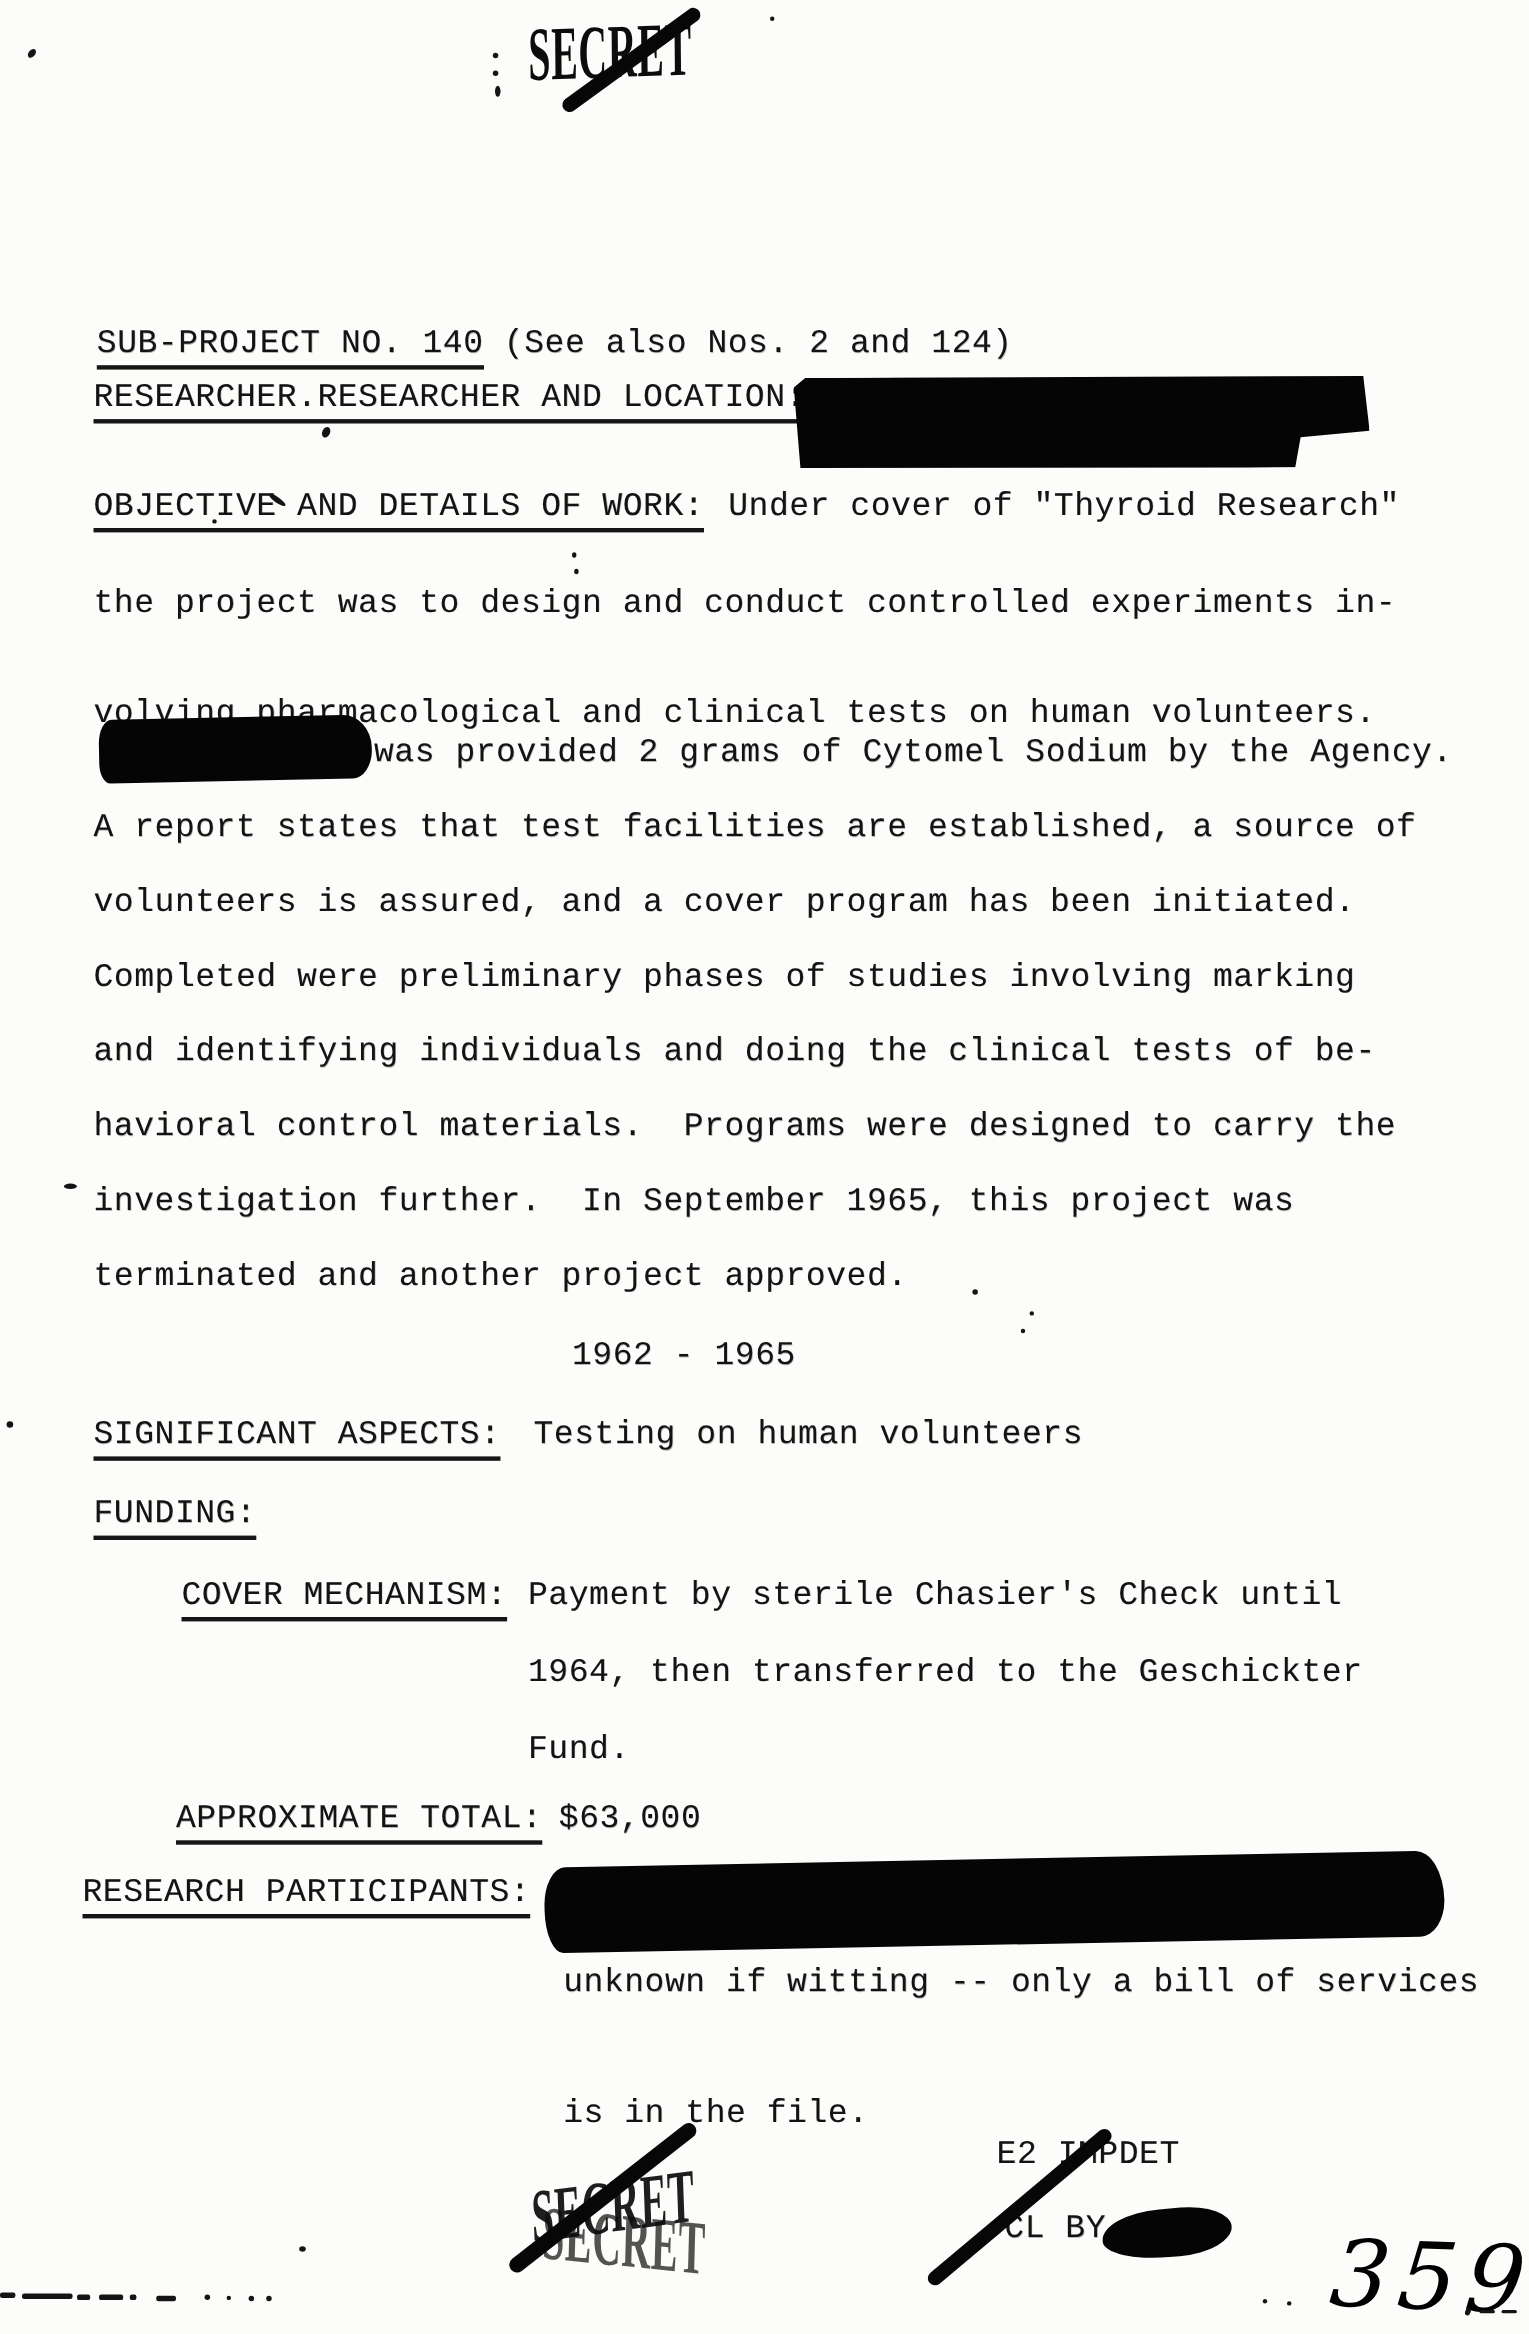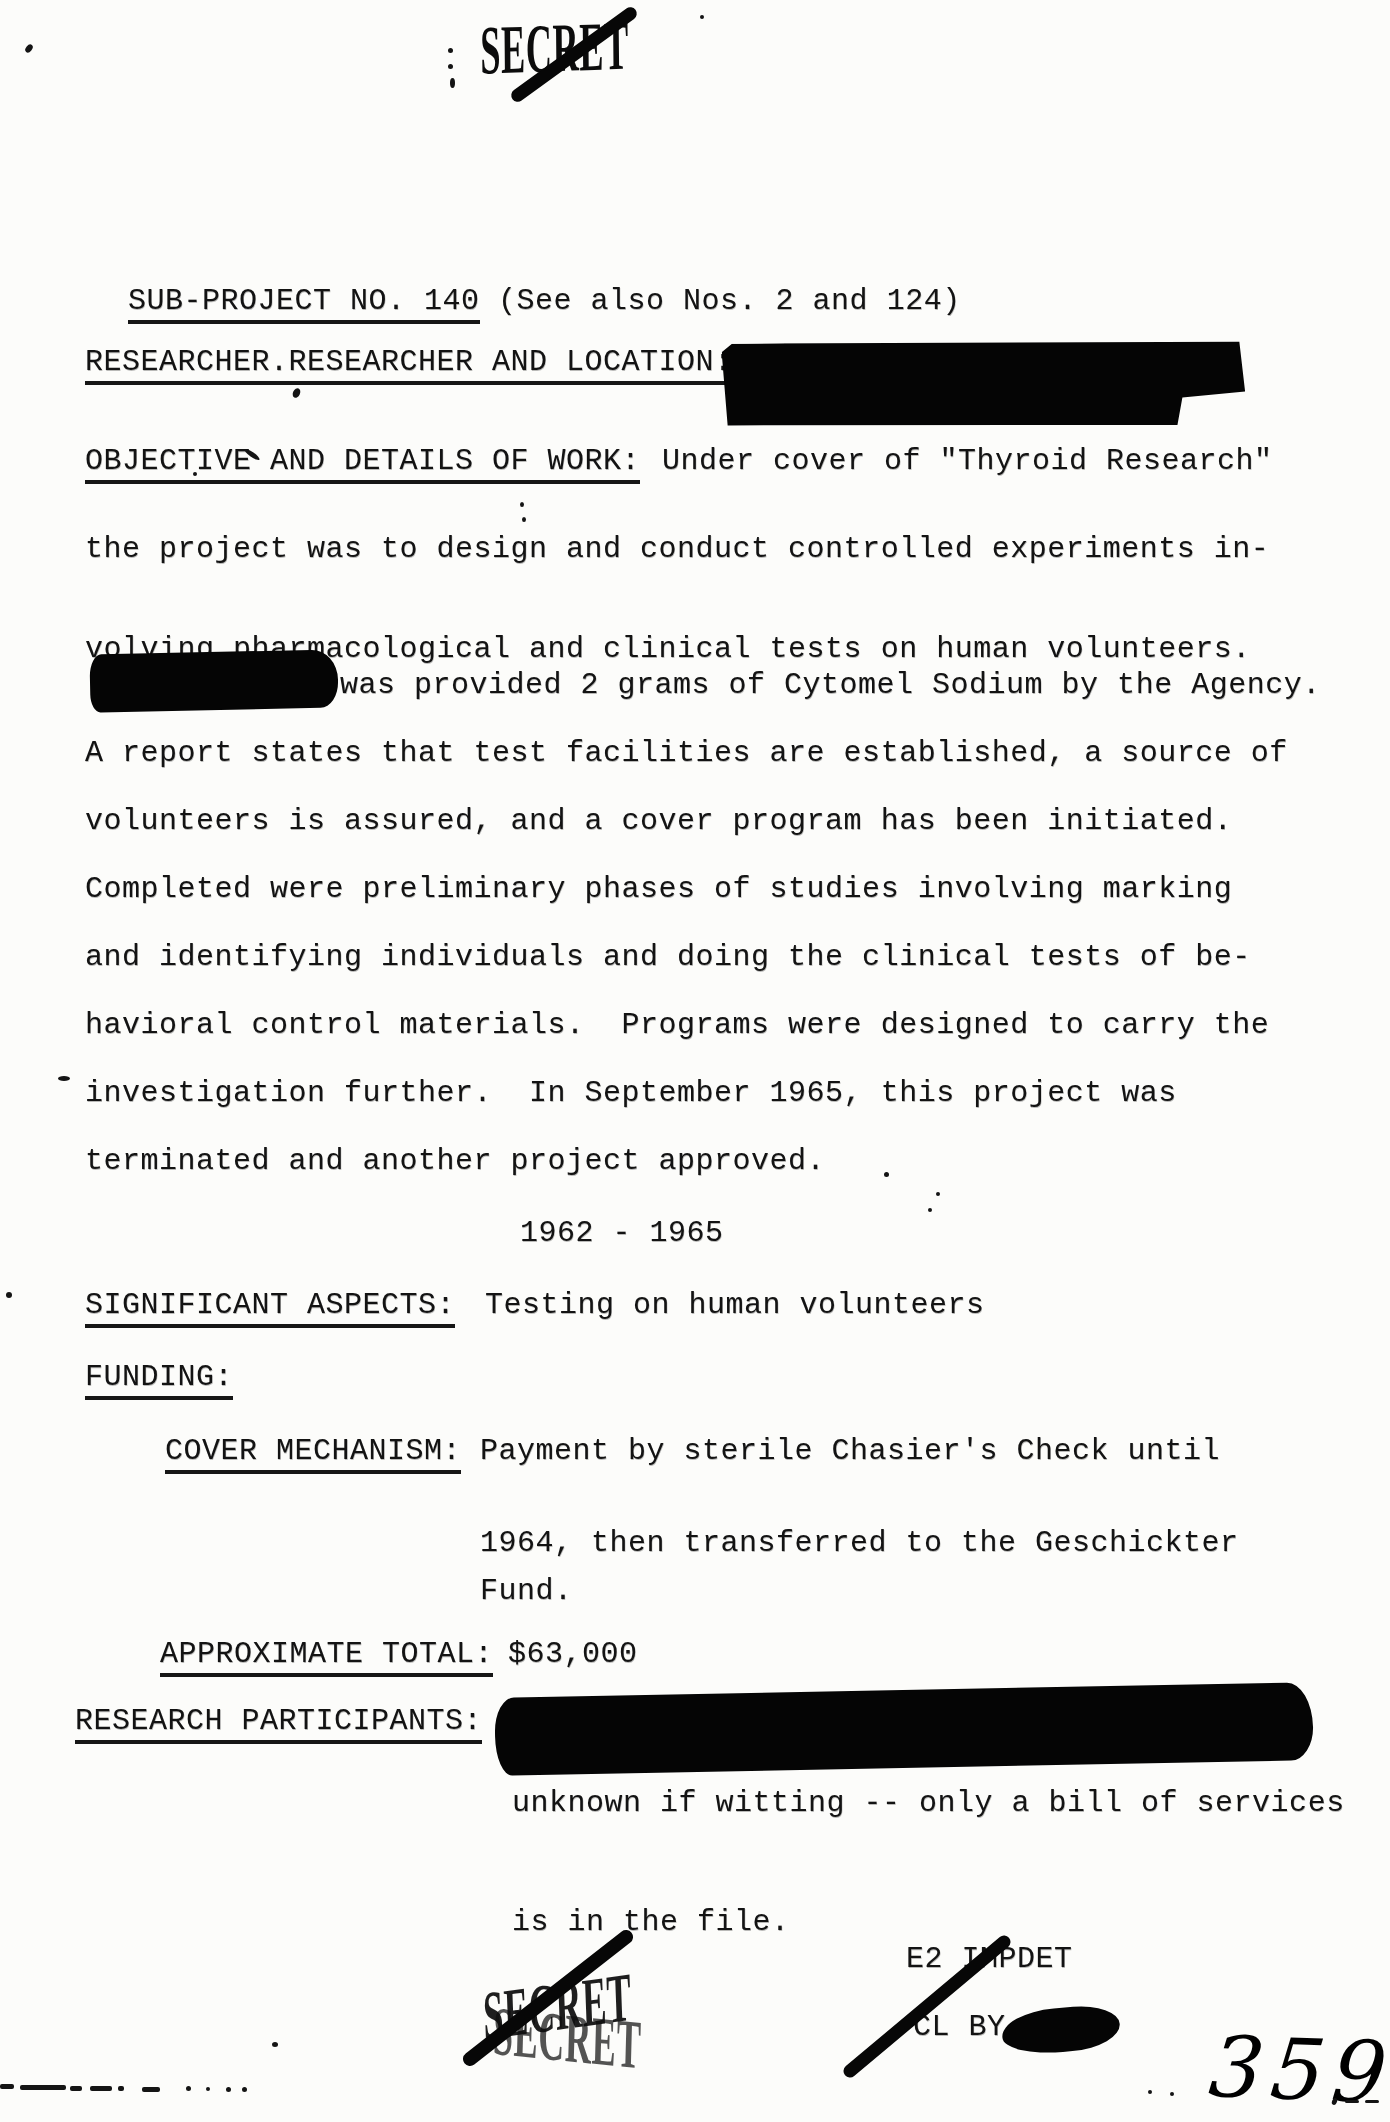--- a/index.html
+++ b/index.html
@@ -92,21 +92,21 @@
 
   <span class="stamp-text" style="left:480px;top:16px;transform:scale(0.55,1.05) rotate(-1deg);">SECRET</span>
   <div class="strike" style="left:498px;top:48px;width:152px;height:13px;transform:rotate(-36deg);"></div>
 
   <div class="speck" style="left:448px;top:48px;width:5px;height:5px;"></div>
   <div class="speck" style="left:448px;top:64px;width:5px;height:5px;"></div>
   <div class="speck" style="left:450px;top:78px;width:5px;height:10px;"></div>
   <div class="speck" style="left:26px;top:44px;width:6px;height:9px;transform:rotate(40deg);"></div>
   <div class="speck" style="left:700px;top:15px;width:4px;height:4px;"></div>
 
-  <div class="line" style="left:88px;top:284px;margin-left:40px;"><span class="u">SUB-PROJECT NO. 140</span><span> (See also Nos. 2 and 124)</span></div>
+  <div class="line" style="left:88px;top:296px;"><span class="u">SUB-PROJECT NO. 140</span><span> (See also Nos. 2 and 124)</span></div>
 
   <div class="line" style="left:85px;top:345px;"><span class="u">RESEARCHER.RESEARCHER AND LOCATION:</span></div>
   <div class="redaction r1"></div>
   <div class="speck" style="left:293px;top:388px;width:7px;height:10px;transform:rotate(25deg);"></div>
 
   <div class="line" style="left:85px;top:444px;text-align:center;"><span class="u">OBJECTIVE AND DETAILS OF WORK:</span></div>
   <div class="line" style="left:662px;top:444px;">Under cover of "Thyroid Research"</div>
   <div class="speck" style="left:243px;top:452px;width:18px;height:5px;transform:rotate(35deg);"></div>
   <div class="speck" style="left:520px;top:502px;width:4px;height:5px;"></div>
   <div class="speck" style="left:522px;top:517px;width:4px;height:5px;"></div>
@@ -131,21 +131,21 @@
   <div class="speck" style="left:928px;top:1208px;width:4px;height:4px;"></div>
 
   <div class="line" style="left:85px;top:1288px;"><span class="u">SIGNIFICANT ASPECTS:</span></div>
   <div class="line" style="left:485px;top:1288px;">Testing on human volunteers</div>
   <div class="speck" style="left:6px;top:1292px;width:6px;height:6px;"></div>
 
   <div class="line" style="left:85px;top:1360px;"><span class="u">FUNDING:</span></div>
 
   <div class="line" style="left:165px;top:1434px;"><span class="u">COVER MECHANISM:</span></div>
   <div class="line" style="left:480px;top:1434px;">Payment by sterile Chasier's Check until</div>
-  <div class="line" style="left:480px;top:1504px;margin-top:22px;">1964, then transferred to the Geschickter</div>
+  <div class="line" style="left:480px;top:1504px;">1964, then transferred to the Geschickter</div>
   <div class="line" style="left:480px;top:1574px;">Fund.</div>
 
   <div class="line" style="left:160px;top:1637px;"><span class="u">APPROXIMATE TOTAL:</span></div>
   <div class="line" style="left:508px;top:1637px;">$63,000</div>
 
   <div class="line" style="left:75px;top:1704px;"><span class="u">RESEARCH PARTICIPANTS:</span></div>
   <div class="redaction r3"></div>
   <div class="line" style="left:512px;top:1786px;">unknown if witting -- only a bill of services</div>
   <div class="line" style="left:512px;top:1872px;margin-top:33px;">is in the file.</div>
 

